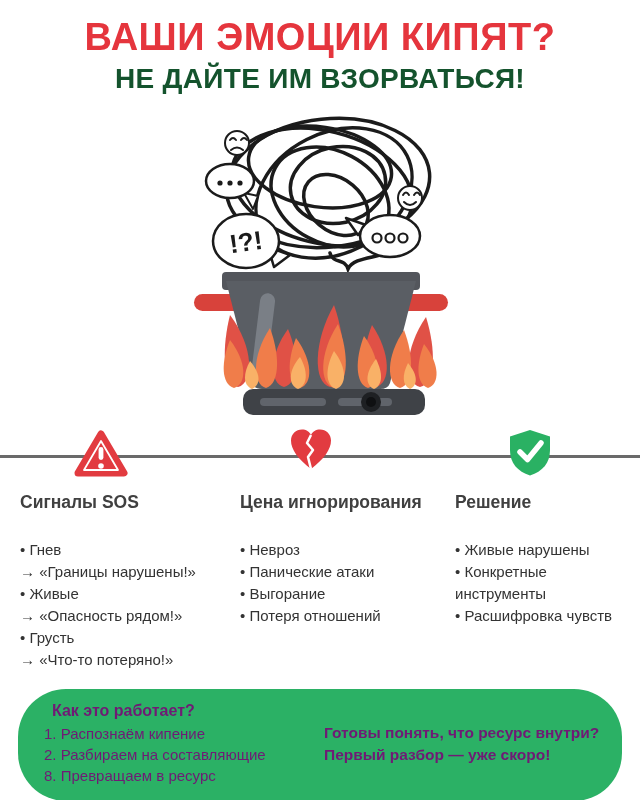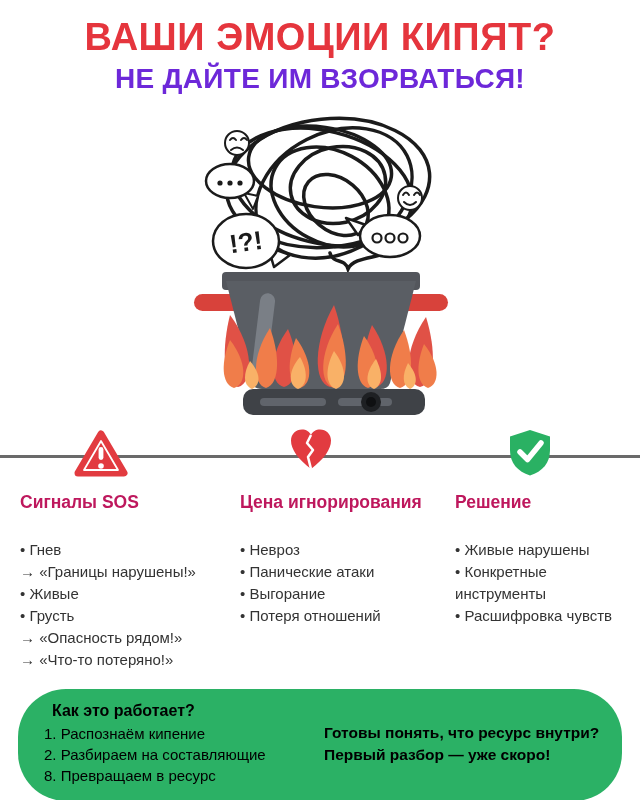--- a/index.html
+++ b/index.html
@@ -9,51 +9,51 @@
     overflow:hidden;position:relative;
   }
   .poster{width:640px;height:572px;}
 
   
   .hdr{text-align:center;padding-top:18px;}
   .hdr .title{
     font-size:38px;font-weight:bold;color:#e5353d;letter-spacing:.5px;line-height:1.05;
   }
   .hdr .subtitle{
-    font-size:28px;font-weight:bold;color:#6d28d9;margin-top:5px;letter-spacing:.3px;
+    font-size:28px;font-weight:bold;color:#14532d;margin-top:5px;letter-spacing:.3px;
   }
 
   
   .hero{display:block;margin:6px auto 0;}
 
   
   .divider{position:relative;height:3px;background:#6a6a6a;margin-top:24px;}
   .div-icon{position:absolute;line-height:0;}
   .div-icon.warn{left:74px;top:-26px;}
   .div-icon.heart{left:288px;top:-28px;}
   .div-icon.shield{left:508px;top:-27px;}
 
   
   .cols{
     display:grid;grid-template-columns:220px 215px 1fr;
     padding:0 14px 0 20px;margin-top:34px;column-gap:0;
   }
   .col h3{
-    margin:0 8px 26px 0;font-size:17.5px;font-weight:bold;color:#be185d;
+    margin:0 8px 26px 0;font-size:17.5px;font-weight:bold;color:#404040;
   }
   .col .item{
     font-size:15px;line-height:22px;color:#333;max-width:178px;
   }
   .col.c1 .item{max-width:215px;}
   .col.c2 .item{max-width:210px;}
 
   
   .cta-box{
     margin:18px 18px 0 18px;background:#2bb165;border-radius:48px;
-    color:#000000;display:flex;align-items:center;
+    color:#701a75;display:flex;align-items:center;
     padding:13px 20px 15px 26px;min-height:80px;box-sizing:border-box;
   }
   .cta-left{flex:0 0 258px;}
   .cta-left .how-title{font-size:16px;font-weight:bold;margin-bottom:3px;padding-left:8px;}
   .cta-left .step{font-size:15px;line-height:21px;}
   .cta-right{flex:1;align-self:center;padding-left:22px;}
   .cta-right .cta-line{font-size:15.5px;font-weight:bold;line-height:22px;}
 </style>
 </head>
 <body>
@@ -177,22 +177,22 @@
       </svg>
     </span>
   </div>
 
   <div class="cols">
     <div class="col c1">
       <h3>Сигналы SOS</h3>
       <div class="item">• Гнев</div>
       <div class="item">→ «Границы нарушены!»</div>
       <div class="item">• Живые</div>
+      <div class="item">→ «Опасность рядом!»</div>
       <div class="item">• Грусть</div>
-      <div class="item">→ «Опасность рядом!»</div>
       <div class="item">→ «Что-то потеряно!»</div>
     </div>
     <div class="col c2">
       <h3>Цена игнорирования</h3>
       <div class="item">• Невроз</div>
       <div class="item">• Панические атаки</div>
       <div class="item">• Выгорание</div>
       <div class="item">• Потеря отношений</div>
     </div>
     <div class="col c3">

